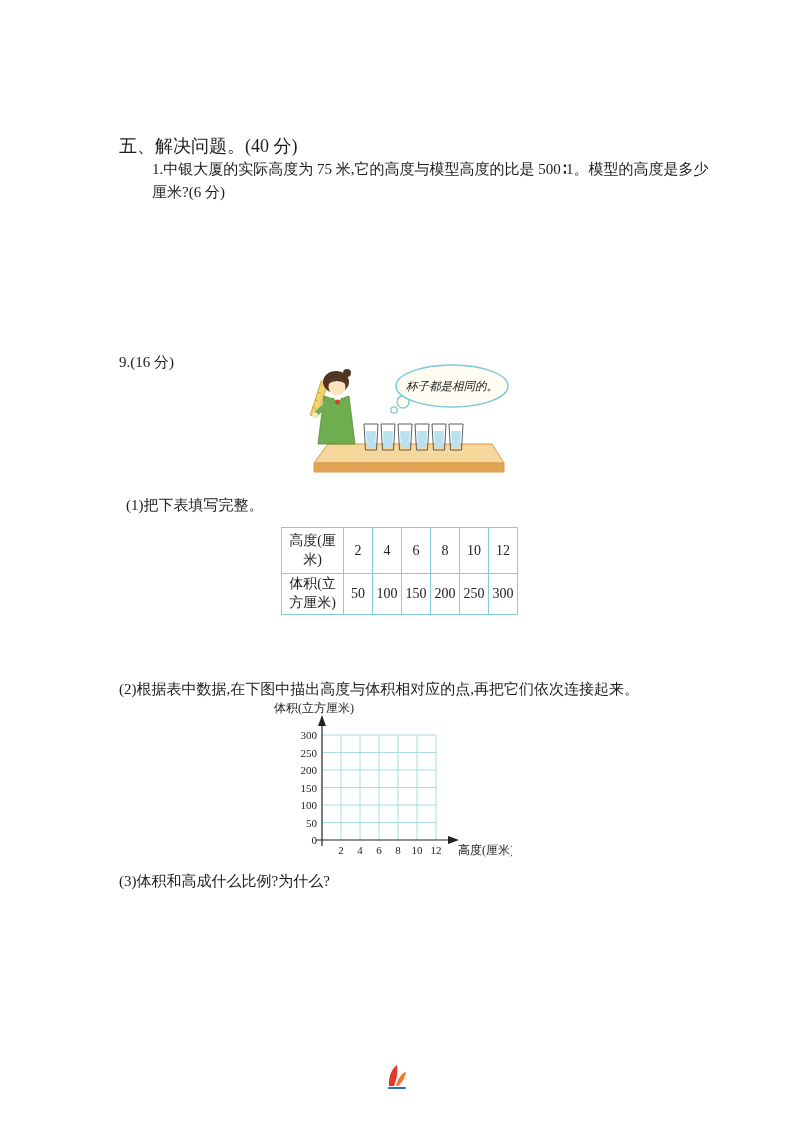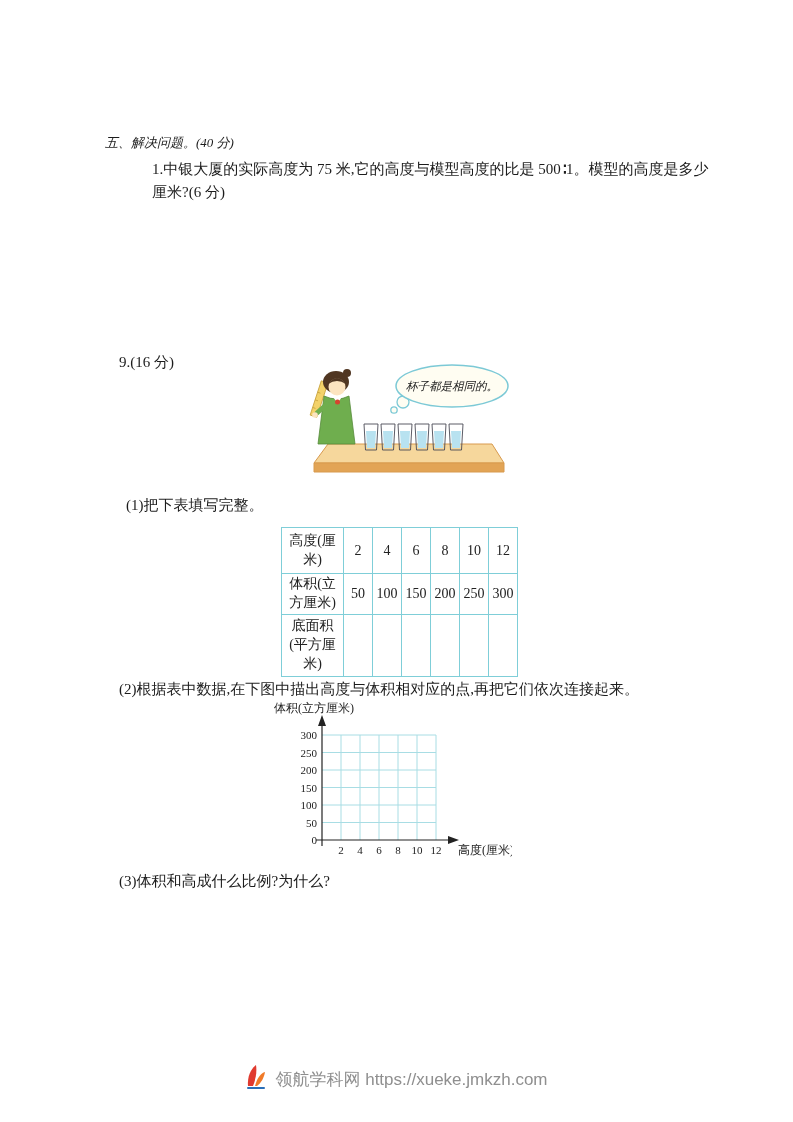--- a/index.html
+++ b/index.html
@@ -2,21 +2,21 @@
 <html><head>
 <meta charset="utf-8">
 <style>
   * { box-sizing: border-box; }
   html, body { margin: 0; padding: 0; }
   body {
     width: 793px; height: 1122px; background: #ffffff; position: relative;
     font-family: "Liberation Serif", serif; color: #1c1c1c; font-size: 15px;
   }
   .abs { position: absolute; }
-  .section-title { top: 134px; left: 105px; font-size: 13px; font-style: italic; }
+  .section-title { top: 134px; left: 119px; font-size: 18px; }
   .q1 { top: 158px; left: 119px; width: 566px; line-height: 23px; margin-left: 33px; }
   .q2-label { top: 353px; left: 119px; }
   .illustration { top: 360px; left: 300px; width: 215px; height: 122px; font-style: italic; }
   .sub-q1 { top: 496px; left: 119px; margin-left: 7px; }
   .table-wrap { top: 527px; left: 281px; }
   .sub-q2 { top: 680px; left: 119px; }
   .chart-wrap { top: 700px; left: 262px; }
   .sub-q3 { top: 872px; left: 119px; }
   .footer {
     top: 1064px; left: 0; width: 793px; display: flex; justify-content: center;
@@ -124,29 +124,20 @@
       </tr>
       <tr class="r2">
         <td class="hcol">体积(立方厘米)</td>
         <td class="vcol">50</td>
         <td class="vcol">100</td>
         <td class="vcol">150</td>
         <td class="vcol">200</td>
         <td class="vcol">250</td>
         <td class="vcol">300</td>
       </tr>
-      <tr class="r3">
-        <td class="hcol">底面积(平方厘米)</td>
-        <td class="vcol"></td>
-        <td class="vcol"></td>
-        <td class="vcol"></td>
-        <td class="vcol"></td>
-        <td class="vcol"></td>
-        <td class="vcol"></td>
-      </tr>
     </tbody>
   </table>
 </div>
 
 <div class="abs sub-q2">(2)根据表中数据,在下图中描出高度与体积相对应的点,再把它们依次连接起来。</div>
 
 <div class="abs chart-wrap">
   <svg class="chart-svg" width="250" height="168" viewBox="0 0 250 168">
     <text class="axis-title" x="12" y="12">体积(立方厘米)</text>
     <g>
@@ -193,14 +184,13 @@
 <div class="abs sub-q3">(3)体积和高成什么比例?为什么?</div>
 
 <div class="abs footer">
   <span>
     <svg width="22" height="26" viewBox="0 0 22 26">
       <path d="M3,22 C2,10 8,3 11,1 C12,8 11,14 8,22 Z" fill="#e03a2f"></path>
       <path d="M10,22 C12,14 16,9 20,8 C19,14 16,19 12,22 Z" fill="#f07a28"></path>
       <rect x="2" y="23" width="18" height="2" rx="1" fill="#2a6fb8"></rect>
     </svg>
   </span>
-  <span>领航学科网 https://xueke.jmkzh.com</span>
 </div>
 
 </body></html>

